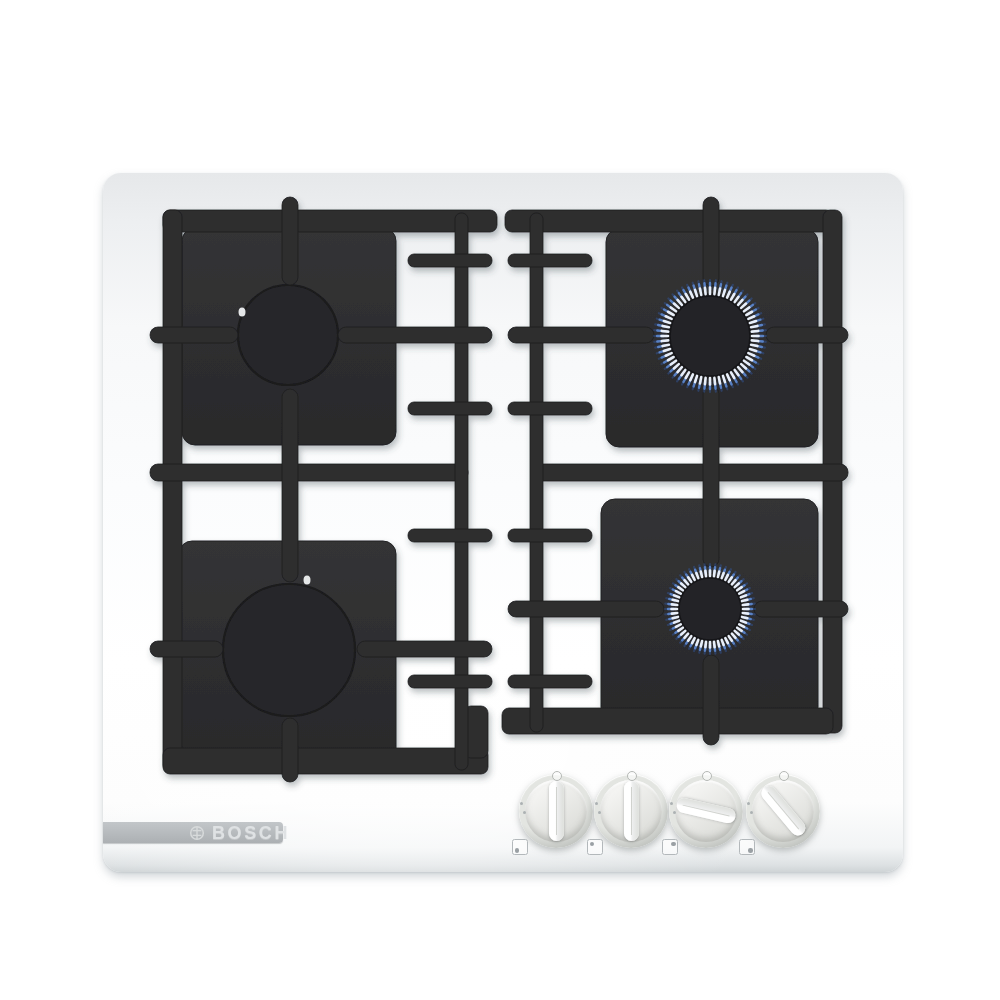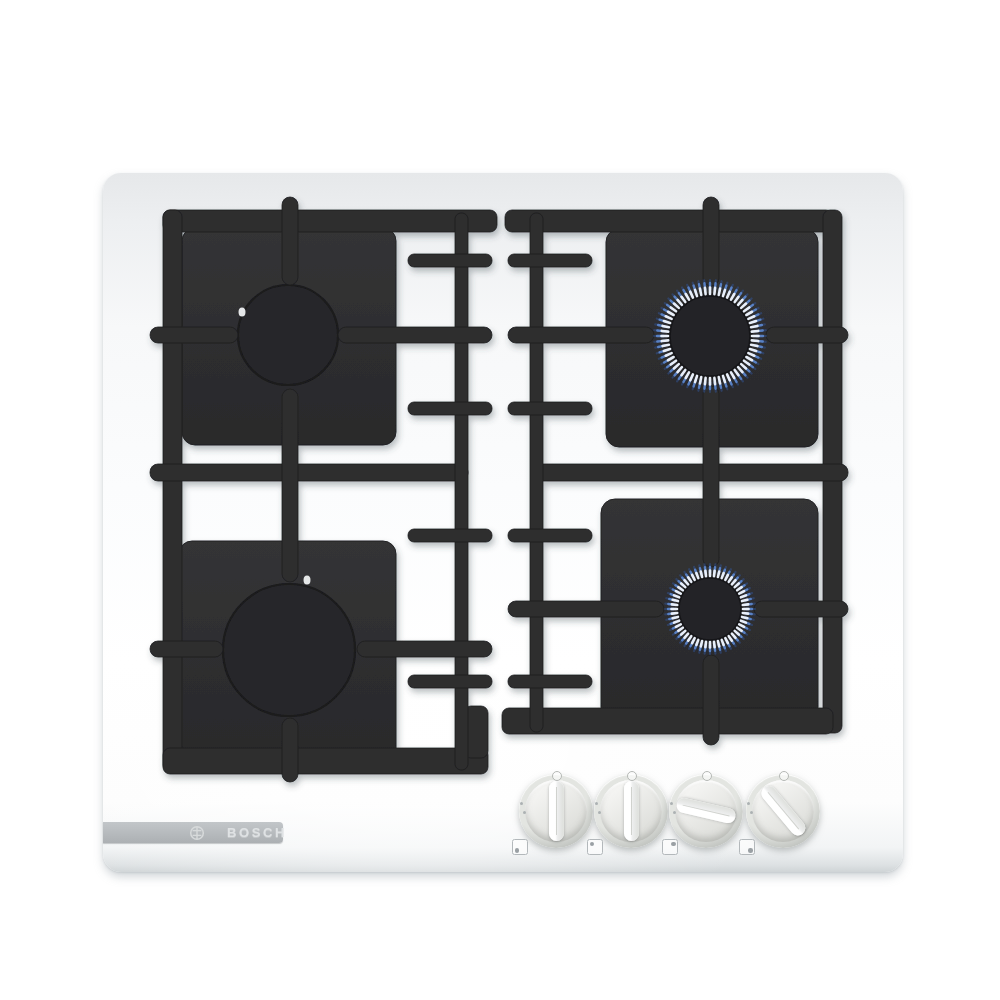--- a/index.html
+++ b/index.html
@@ -21,21 +21,21 @@
   .hob::before{content:"";position:absolute;inset:0;border-radius:18px;pointer-events:none;
        background:radial-gradient(ellipse 560px 300px at 38% 82%, rgba(255,255,255,.85), rgba(255,255,255,0) 70%);}
   .grid-svg{position:absolute;left:0;top:0;}
   .bar{fill:var(--grate);stroke:var(--grate-dark);stroke-width:.8;}
   .plate{fill:url(#plateGrad);stroke:#212123;stroke-width:1;}
 
   .badge{position:absolute;left:103px;top:822px;width:180px;height:21px;
        background:linear-gradient(180deg,var(--badge-bg-a),var(--badge-bg-b));
        border-radius:0 4px 4px 0;display:flex;align-items:center;box-shadow:0 1px 1px rgba(120,126,130,.4);}
   .badge-symbol{margin-left:86px;flex:0 0 auto;display:block;}
-  .badge-text{margin-left:22px;color:var(--badge-fg);font-size:13px;font-weight:bold;
+  .badge-text{margin-left:7px;color:var(--badge-fg);font-size:18px;font-weight:bold;
        letter-spacing:2.6px;line-height:1;text-shadow:0 1px 0 rgba(255,255,255,.25);}
 
   .knob{position:absolute;width:66px;height:66px;}
   .knob-ring{position:absolute;inset:-4px;border-radius:50%;
        background:radial-gradient(circle at 40% 30%, #e3e5e1 55%, #c2c5c1 78%, #d6d8d4 100%);
        box-shadow:0 3px 6px rgba(130,136,136,.5), inset 0 1px 1px #fff;}
   .knob-face{position:absolute;inset:2px;border-radius:50%;
        background:linear-gradient(145deg,var(--knob-face-a) 20%,var(--knob-face-b) 85%);
        box-shadow:inset 0 -4px 6px rgba(118,120,116,.35), inset 0 2px 2px #ffffff;}
   .knob-rot{position:absolute;inset:0;}

